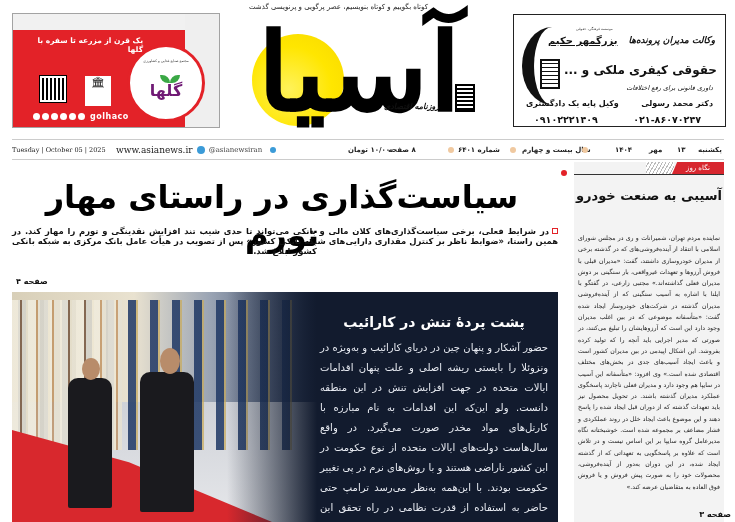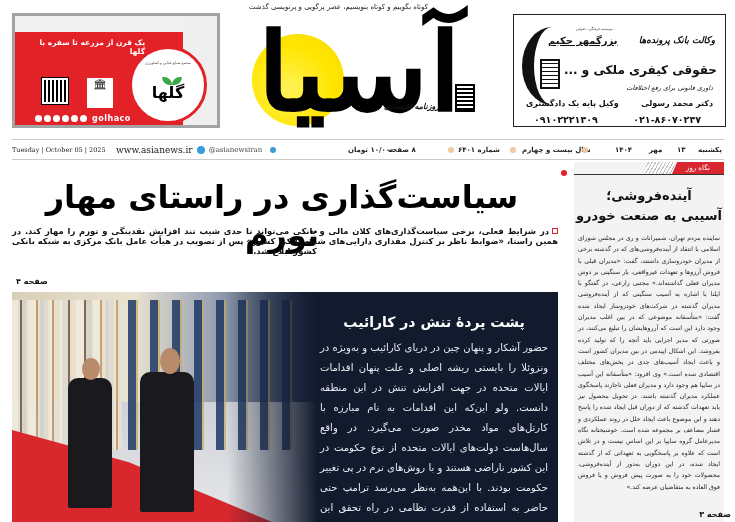--- a/index.html
+++ b/index.html
@@ -1,25 +1,25 @@
 <!DOCTYPE html>
 <html><head>
 <meta charset="utf-8">
 <style>
   * { box-sizing: border-box; margin: 0; padding: 0; }
   html, body { width: 735px; height: 522px; overflow: hidden; background: #fff; }
   body { font-family: "DejaVu Sans", sans-serif; color: #111; position: relative; }
 
   
-  .ad-left { position: absolute; left: 12px; top: 13px; width: 208px; height: 115px; background: #e32228; border: 3px solid #a3a3a3; overflow: hidden; }
+  .ad-left { position: absolute; left: 12px; top: 13px; width: 208px; height: 115px; background: #e32228; border: 1px solid #a3a3a3; overflow: hidden; }
   .ad-left .leaves { position: absolute; left: 0; top: 0; width: 100%; height: 16px; background: #f1f1f1; }
   .ad-left .leaves-r { position: absolute; right: 0; top: 0; width: 34px; height: 100%; background: #efefef; }
   .ad-left .slogan { position: absolute; left: 20px; top: 22px; width: 110px; direction: rtl; text-align: right; color: #fff; font-size: 7.5px; font-weight: bold; font-family: "DejaVu Sans", sans-serif; }
   .ad-left .circle { position: absolute; left: 114px; top: 30px; width: 78px; height: 78px; border-radius: 50%; background: #fff; border: 3px solid #e32228; display: flex; flex-direction: column; align-items: center; justify-content: center; }
-  .ad-left .brand { color: #000000; font-size: 16px; font-weight: bold; direction: rtl; margin-top: 14px; }
+  .ad-left .brand { color: #701a75; font-size: 16px; font-weight: bold; direction: rtl; margin-top: 14px; }
   .ad-left .leaf { position: absolute; top: 28px; width: 10px; height: 8px; background: #3aa845; border-radius: 0 8px 0 8px; }
   .ad-left .tag { position: absolute; top: 12px; font-size: 3.5px; color: #333; direction: rtl; }
   .ad-left .qr { position: absolute; left: 27px; top: 62px; width: 26px; height: 26px; background: repeating-linear-gradient(90deg,#000 0 2px,#fff 2px 4px), #fff; border: 2px solid #fff; outline: 1px solid #000; }
   .ad-left .unesco { position: absolute; left: 72px; top: 62px; width: 26px; height: 30px; background: #fff; display: flex; align-items: flex-start; justify-content: center; }
   .ad-left .unesco span { font-size: 11px; color: #222; }
   .ad-left .social { position: absolute; left: 20px; top: 98px; display: flex; gap: 2px; align-items: center; }
   .ad-left .social i { display: inline-block; width: 7px; height: 7px; border-radius: 50%; background: #fff; }
   .ad-left .social b { color: #fff; font-size: 8px; font-weight: bold; margin-left: 3px; letter-spacing: 0.5px; }
 
   .tagline { position: absolute; left: 252px; top: 3px; width: 176px; font-size: 7px; direction: rtl; text-align: right; color: #222; white-space: nowrap; }
@@ -116,21 +116,21 @@
 <div class="logo-sun"></div>
 <div class="logo-text">آسیا</div>
 <div class="logo-sub">روزنامه اقتصادی</div>
 <div class="logo-qr"></div>
 
 <div class="ad-right">
   <div class="emblem"></div>
   <div class="emblem-box"></div>
   <div class="inst-top">موسسه فرهنگی، حقوقی</div>
   <div class="inst-name">بزرگمهر حکیم</div>
-  <div class="line1">وکالت بانک پرونده‌ها</div>
+  <div class="line1">وکالت مدیران پرونده‌ها</div>
   <div class="line2">حقوقی کیفری ملکی و ...</div>
   <div class="line3">داوری قانونی برای رفع اختلافات</div>
   <div class="name1">دکتر محمد رسولی</div>
   <div class="name2">وکیل پایه یک دادگستری</div>
   <div class="ph1">۰۲۱-۸۶۰۷۰۲۴۷</div>
   <div class="ph2">۰۹۱۰۲۲۲۱۴۰۹</div>
 </div>
 
 <div class="rule" style="top:139px;"></div>
 
@@ -176,18 +176,17 @@
     <div class="feature-body">حضور آشکار و پنهان چین در دریای کارائیب و به‌ویژه در ونزوئلا را بایستی ریشه اصلی و علت پنهان اقدامات ایالات متحده در جهت افزایش تنش در این منطقه دانست. ولو این‌که این اقدامات به نام مبارزه با کارتل‌های مواد مخدر صورت می‌گیرد. در واقع سال‌هاست دولت‌های ایالات متحده از نوع حکومت در این کشور ناراضی هستند و با روش‌های نرم در پی تغییر حکومت بودند. با این‌همه به‌نظر می‌رسد ترامپ حتی حاضر به استفاده از قدرت نظامی در راه تحقق این هدف است. چه این‌که واشنگتن برای دستگیری مادورو مبلغ ۵۰ میلیون دلار جایزه تعیین کرده است.</div>
     <div class="feature-page">صفحه ۴</div>
   </div>
 </div>
 
 <div class="col-right">
   <div class="col-hatch"></div>
   <div class="col-label">نگاه روز</div>
   <div class="col-line"></div>
   <div class="col-title">
-    <div>آینده‌فروشی؛</div>
     <div>آسیبی به صنعت خودرو</div>
   </div>
   <div class="col-body">نماینده مردم تهران، شمیرانات و ری در مجلس شورای اسلامی با انتقاد از آینده‌فروشی‌های که در گذشته برخی از مدیران خودروسازی داشتند، گفت: «مدیران قبلی با فروش آرزوها و تعهدات غیرواقعی، بار سنگینی بر دوش مدیران فعلی گذاشته‌اند.» مجتبی زارعی، در گفتگو با ایلنا با اشاره به آسیب سنگینی که از آینده‌فروشی مدیران گذشته در شرکت‌های خودروساز ایجاد شده گفت: «متأسفانه موضوعی که در بین اغلب مدیران وجود دارد این است که آرزوهایشان را تبلیغ می‌کنند، در صورتی که مدیر اجرایی باید آنچه را که تولید کرده بفروشد. این اشکال اپیدمی در بین مدیران کشور است و باعث ایجاد آسیب‌های جدی در بخش‌های مختلف اقتصادی شده است.» وی افزود: «متأسفانه این آسیب در سایپا هم وجود دارد و مدیران فعلی ناچارند پاسخگوی عملکرد مدیران گذشته باشند. در تحویل محصول نیز باید تعهدات گذشته که از دوران قبل ایجاد شده را پاسخ دهند و این موضوع باعث ایجاد خلل در روند عملکردی و فشار مضاعف بر مجموعه شده است. خوشبختانه نگاه مدیرعامل گروه سایپا بر این اساس نیست و در تلاش است که علاوه بر پاسخگویی به تعهداتی که از گذشته ایجاد شده، در این دوران به‌دور از آینده‌فروشی، محصولات خود را به صورت پیش فروش و یا فروش فوق العاده به متقاضیان عرضه کند.»</div>
 </div>
 <div class="col-page" style="position:absolute;left:680px;top:510px;direction:rtl;font-size:8px;font-weight:bold;">صفحه ۳</div>
 
 </body></html>

